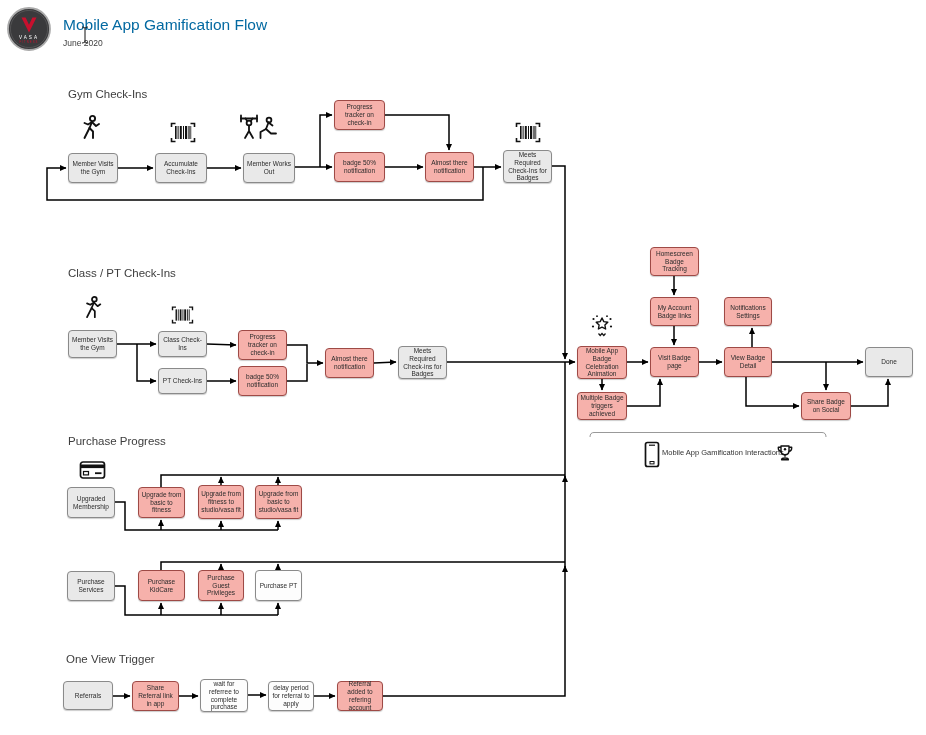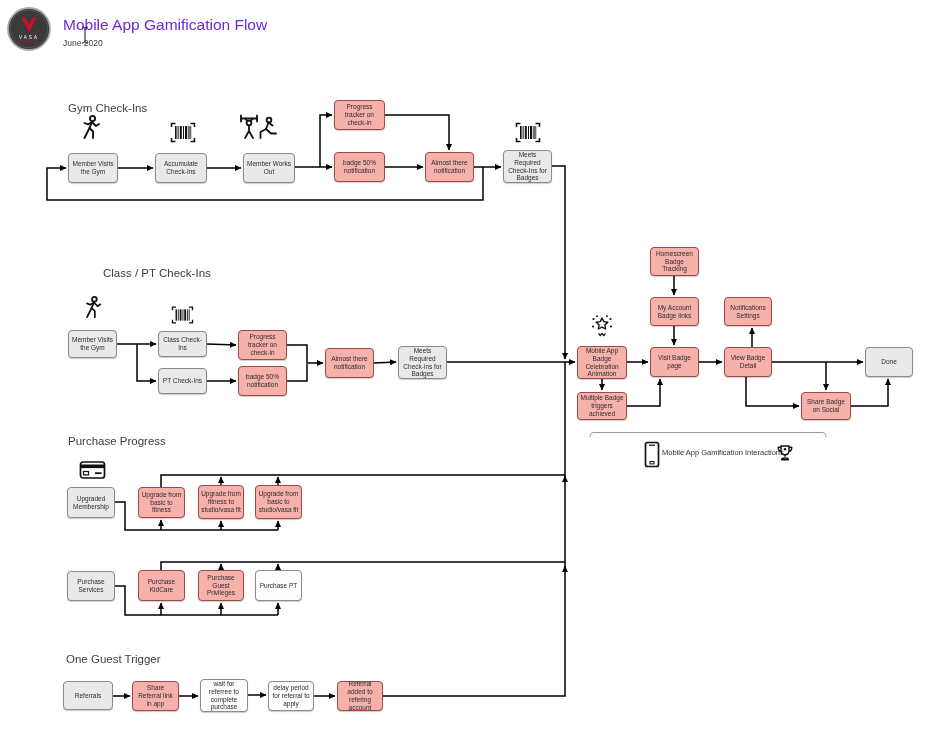--- a/index.html
+++ b/index.html
@@ -6,21 +6,21 @@
   body{width:926px;height:735px;overflow:hidden;font-family:"Liberation Sans",sans-serif;}
   .canvas{position:relative;width:926px;height:735px;background:#ffffff;}
   #edges{position:absolute;left:0;top:0;z-index:1;}
   .node{position:absolute;border-radius:4px;display:flex;align-items:center;justify-content:center;
         text-align:center;font-size:6.5px;line-height:1.2;color:#2b2b2b;padding:1px 2px;
         box-sizing:border-box;box-shadow:0 1px 1px rgba(0,0,0,0.2);z-index:2;}
   .node.pink{background:#f6b1ab;border:1px solid #9e4a46;}
   .node.gray{background:#e9e9e9;border:1px solid #8a8a8a;}
   .node.white{background:#fdfdfd;border:1px solid #8a8a8a;}
   .heading{position:absolute;font-size:11.5px;color:#3d3d3d;z-index:2;white-space:nowrap;}
-  .title{position:absolute;left:63px;top:16px;font-size:15.5px;color:#6d28d9;z-index:2;}
+  .title{position:absolute;left:63px;top:16px;font-size:15.5px;color:#0369a1;z-index:2;}
   .subtitle{position:absolute;left:63px;top:38px;font-size:8.5px;color:#3d3d3d;z-index:2;}
   .icon{position:absolute;z-index:2;line-height:0;}
   .caption{position:absolute;left:662px;top:448px;font-size:7.5px;color:#333;z-index:2;white-space:nowrap;}
 </style>
 </head>
 <body>
 
 <div class="canvas">
 
   <svg id="edges" width="926" height="735">
@@ -94,24 +94,24 @@
   <div class="icon" style="left:81px;top:26px;">
     <svg width="8" height="18" viewBox="0 0 8 18">
       <g stroke="#111" stroke-width="1" fill="none">
         <path d="M1,1 C2.5,1 3,1.8 4,1.8 C5,1.8 5.5,1 7,1"></path>
         <path d="M4,1.8 V16.2"></path>
         <path d="M1,17 C2.5,17 3,16.2 4,16.2 C5,16.2 5.5,17 7,17"></path>
       </g>
     </svg>
   </div>
 
-  <div class="heading" style="left:68px;top:102px;">Gym Check-Ins</div>
-  <div class="heading" style="left:68px;top:267px;margin-left:35px;">Class / PT Check-Ins</div>
+  <div class="heading" style="left:68px;top:88px;">Gym Check-Ins</div>
+  <div class="heading" style="left:68px;top:267px;">Class / PT Check-Ins</div>
   <div class="heading" style="left:68px;top:435px;">Purchase Progress</div>
-  <div class="heading" style="left:66px;top:653px;">One Guest Trigger</div>
+  <div class="heading" style="left:66px;top:653px;">One View Trigger</div>
 
   <div class="icon" style="left:79px;top:114px;">
     <svg width="24" height="28" viewBox="0 0 24 28">
         <g fill="none" stroke="#111" stroke-width="1.9" stroke-linecap="round" stroke-linejoin="round">
       <circle cx="13.5" cy="4.5" r="2.6"></circle>
           <path d="M13 8 L10.5 14 L5.5 24"></path>
           <path d="M10.5 14 L14 17.5 L14 24"></path>
       <path d="M13 8 L17 12 L20 10"></path>
           <path d="M13 8 L9 10.5 L5.5 9"></path>
         </g>

